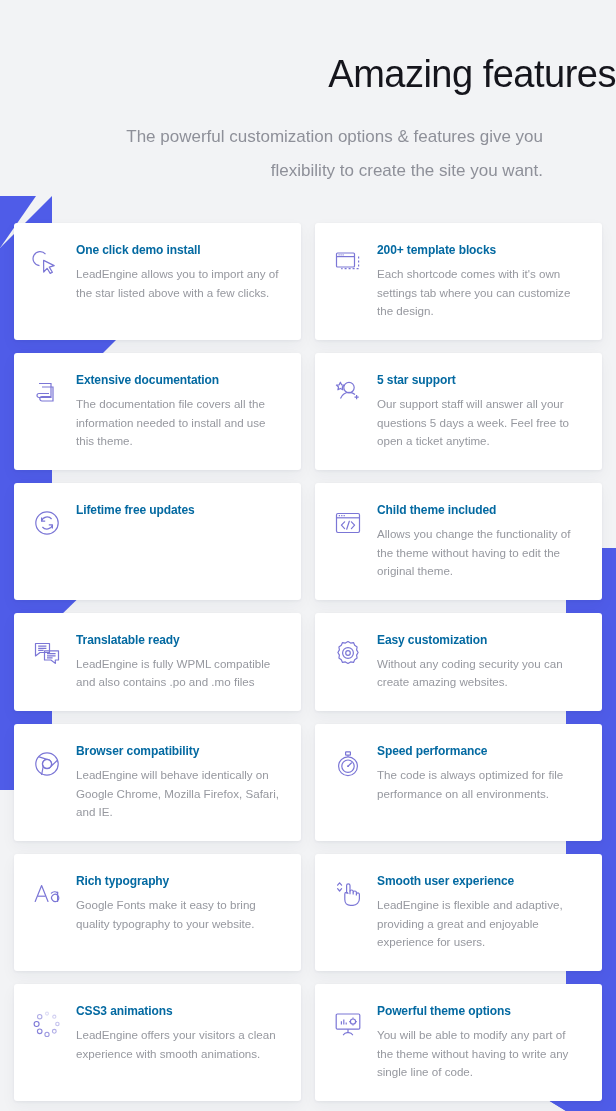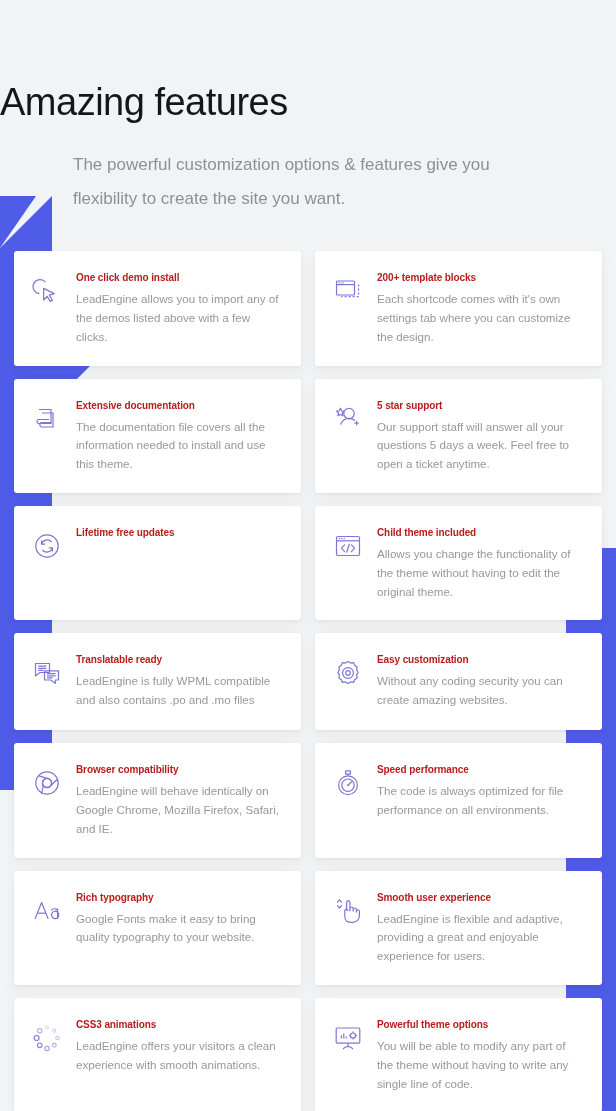--- a/index.html
+++ b/index.html
@@ -23,22 +23,22 @@
     overflow: hidden;
     pointer-events: none;
     z-index: 0;
   }
   .deco-svg { display: block; width: 616px; height: 1111px; }
 
   
   .header {
     position: relative;
     z-index: 2;
-    padding-top: 80px;
-    text-align: left;
+    padding-top: 52px;
+    text-align: right;
   }
   .page-title {
     font-size: 38px;
     font-weight: 400;
     letter-spacing: -0.5px;
     color: #15151c;
     line-height: 1.2;
   }
   .page-subtitle {
     margin: 22px auto 0;
@@ -81,23 +81,23 @@
     display: flex;
     align-items: center;
     justify-content: center;
     color: #7b76d6;
   }
   .feature-icon svg { display: block; }
 
   .feature-body { flex: 1 1 auto; min-width: 0; padding-top: 1px; }
 
   .feature-title {
-    font-size: 10px;
+    font-size: 12px;
     font-weight: 700;
-    color: #b91c1c;
+    color: #0369a1;
     line-height: 1.3;
     letter-spacing: -0.1px;
   }
 
   .feature-desc {
     margin-top: 6px;
     font-size: 11.6px;
     line-height: 1.62;
     color: #96989f;
     font-weight: 400;
@@ -133,21 +133,21 @@
 
   <div class="feature-card">
     <span class="feature-icon">
       <svg width="30" height="30" viewBox="0 0 30 30" fill="none" stroke="currentColor" stroke-width="1.2">
         <path d="M13.5 6.2a7 7 0 1 0-6 11.4"></path>
         <path d="M11.6 12.4 L22.2 17.6 L17.3 19.1 L20.4 24.2 L18.2 25.4 L15.1 20.3 L11.7 24.0 Z" stroke-linejoin="round"></path>
       </svg>
     </span>
     <div class="feature-body">
       <div class="feature-title">One click demo install</div>
-      <div class="feature-desc">LeadEngine allows you to import any of the demos listed above with a few clicks.</div>
+      <div class="feature-desc">LeadEngine allows you to import any of the star listed above with a few clicks.</div>
     </div>
   </div>
 
   <div class="feature-card">
     <span class="feature-icon">
       <svg width="30" height="30" viewBox="0 0 30 30" fill="none" stroke="currentColor" stroke-width="1.2">
         <rect x="3.5" y="5" width="18" height="14" rx="1"></rect>
         <path d="M3.5 8.6 H21.5"></path>
         <path d="M5.6 6.8h1M7.6 6.8h1M9.6 6.8h1"></path>
         <path d="M25.6 8.6 v12 H8.2" stroke-dasharray="2 2"></path>

